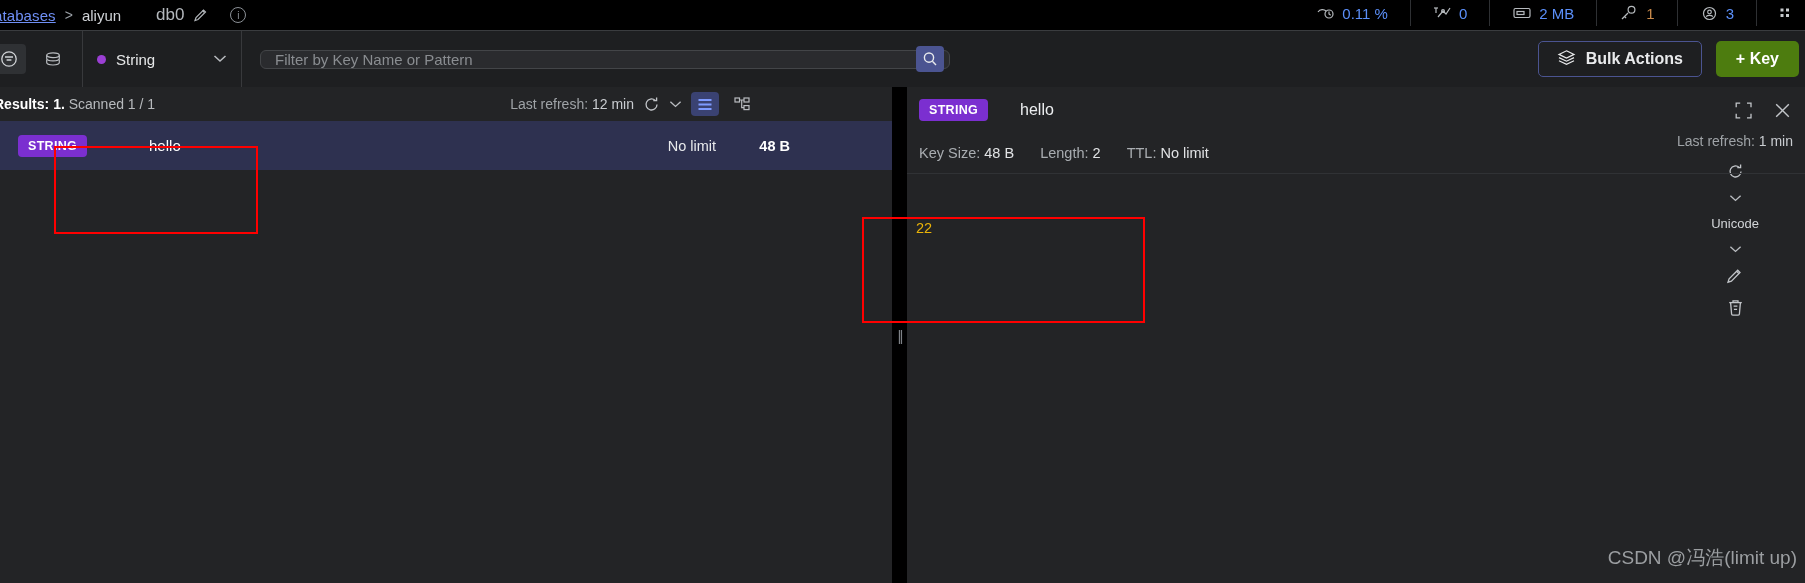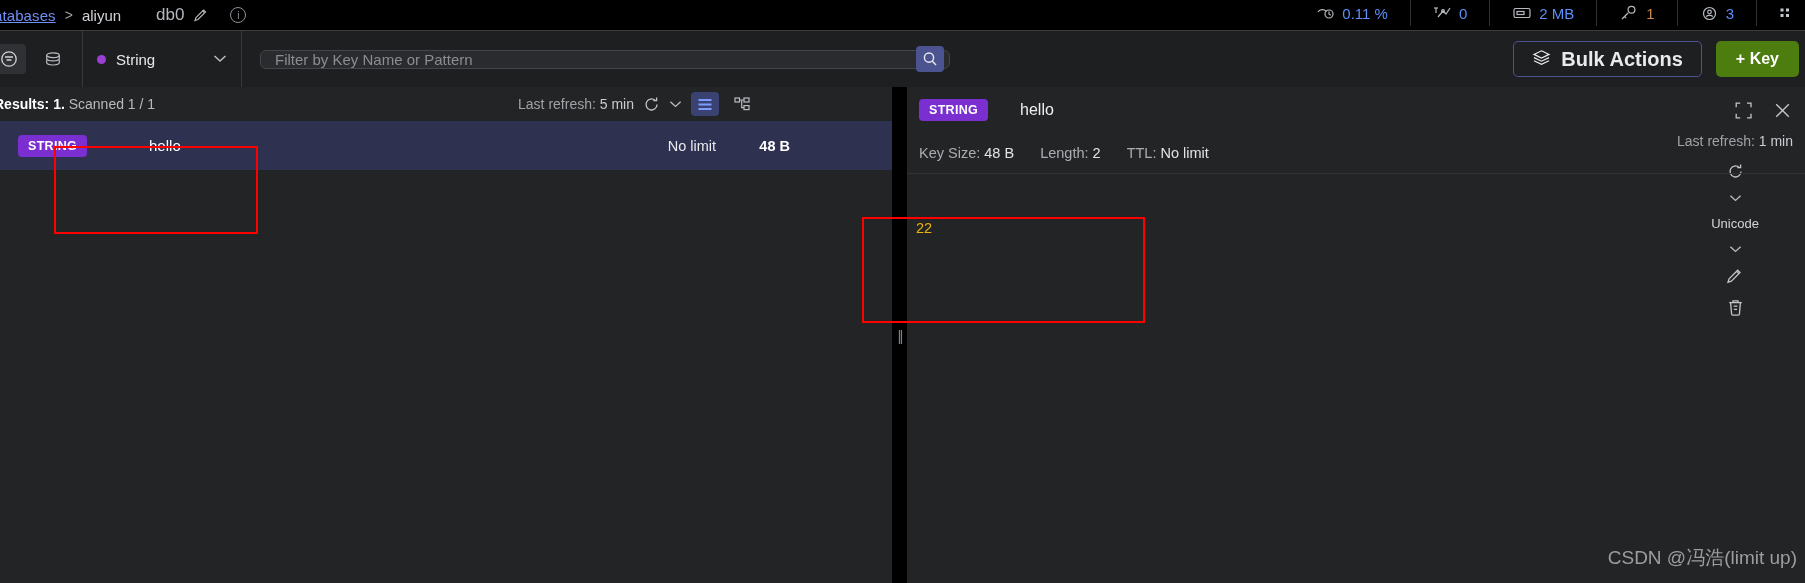--- a/index.html
+++ b/index.html
@@ -93,21 +93,21 @@
     display: flex; align-items: center; justify-content: center; cursor: pointer;
   }
 
   .actions-right {
     position: absolute; right: 6px; top: 10px;
     display: flex; align-items: center; gap: 14px;
   }
   .bulk-btn {
     height: 36px; padding: 0 18px;
     border: 1px solid #4b5491; border-radius: 5px; background: transparent;
-    color: #e9eaec; font-size: 20px; font-weight: bold;
+    color: #e9eaec; font-size: 16px; font-weight: bold;
     display: flex; align-items: center; gap: 10px; cursor: pointer;
     font-family: "Liberation Sans", sans-serif;
   }
   .key-btn {
     height: 36px; padding: 0 20px;
     background: #4d7c0f; border: none; border-radius: 5px;
     color: #ffffff; font-size: 16px; font-weight: bold; cursor: pointer;
     font-family: "Liberation Sans", sans-serif;
   }
 
@@ -353,21 +353,21 @@
   <div class="left-pane">
     <div class="results-head">
       <div class="results-text">
         <b>Results:</b>
         <b>1.</b>
         <span>Scanned 1 / 1</span>
       </div>
       <div class="rh-right">
         <span class="refresh-label">
           <span>Last refresh:</span>
-          <span class="rv">5 min</span>
+          <span class="rv">12 min</span>
         </span>
         <span class="icon-btn">
           <svg width="17" height="17" viewBox="0 0 17 17" fill="none" stroke="#c2c5c9" stroke-width="1.3">
             <path d="M14 8.5a5.5 5.5 0 1 1-1.9-4.2"></path>
               <path d="M13.6 1.4v3.3h-3.3"></path>
           </svg>
         </span>
         <span class="icon-btn">
           <svg width="13" height="8" viewBox="0 0 13 8" fill="none" stroke="#b9bcc0" stroke-width="1.4">
               <path d="M1.4 1.8l5.1 4.6 5.1-4.6"></path>

